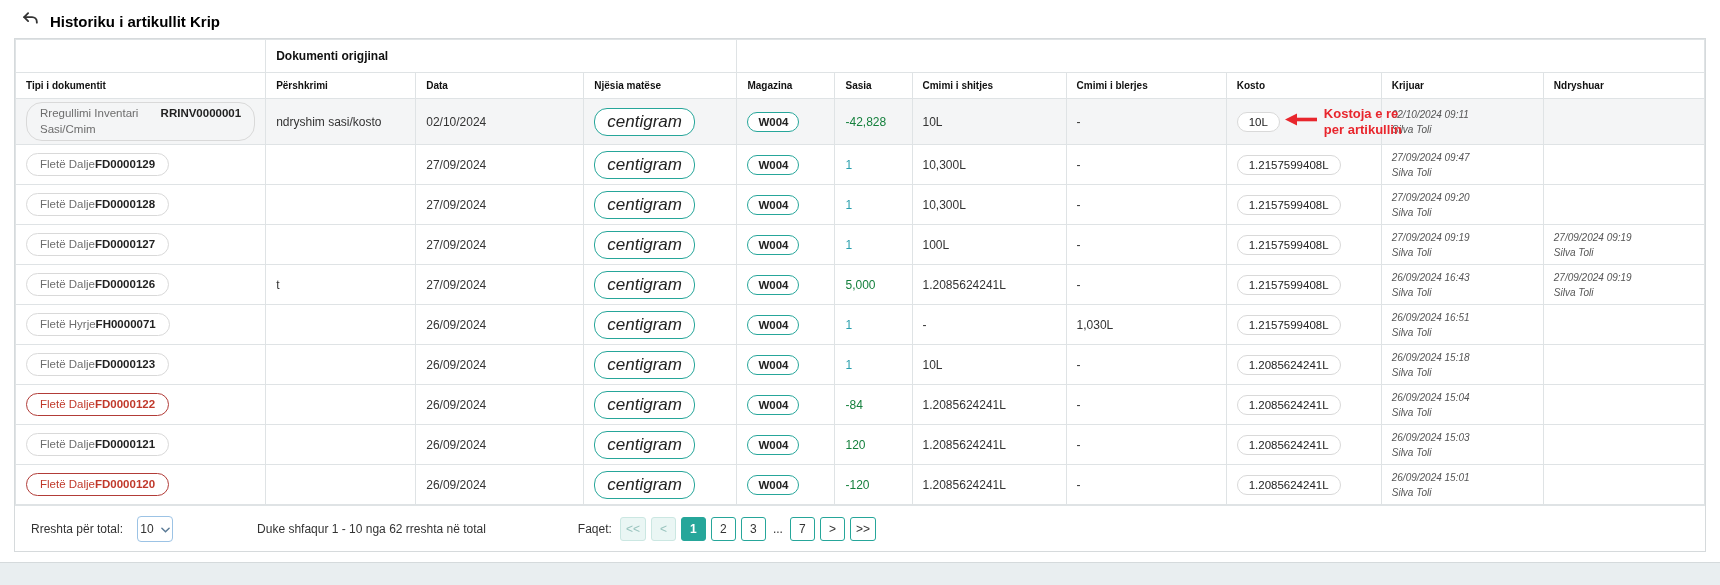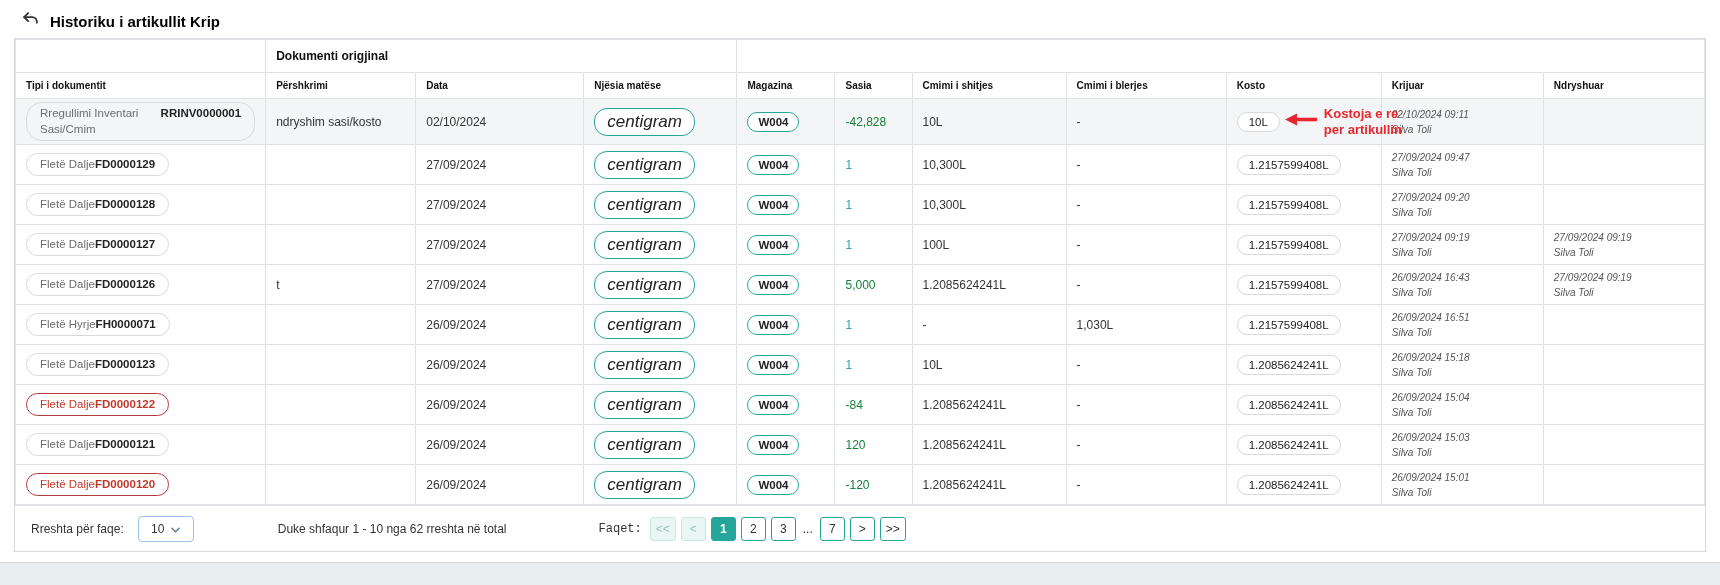--- a/index.html
+++ b/index.html
@@ -93,26 +93,26 @@
 
   
   .table-footer {
     display: flex; align-items: center;
     height: 46px; padding: 0 16px;
     font-size: 12px; color: #333;
     border-top: 1px solid #dfe3e5;
   }
   .rpp-label { margin-right: 14px; }
   .rpp-select {
-    width: 56px; height: 26px; border: 1px solid #9cc3e5; border-radius: 4px;
+    width: 36px; height: 26px; border: 1px solid #9cc3e5; border-radius: 4px;
     display: inline-flex; align-items: center; justify-content: center; gap: 7px;
     color: #333; background: #fff; cursor: pointer; font-size: 12px;
   }
   .showing-text { margin-left: 84px; }
-  .pages-label { margin-left: 92px; margin-right: 8px; font-family: Liberation Mono, monospace; }
+  .pages-label { margin-left: 92px; margin-right: 8px; }
   .pagination { display: inline-flex; align-items: center; }
   .page-btn {
     min-width: 25px; height: 24px; padding: 0 5px;
     display: inline-flex; align-items: center; justify-content: center;
     border: 1px solid #26a69a; border-radius: 3px; background: #fff;
     color: #333; font-size: 12px; margin-right: 5px; cursor: pointer;
     font-family: "Liberation Sans", sans-serif;
   }
   .page-btn.active { background: #26a69a; border-color: #26a69a; color: #fff; font-weight: bold; }
   .page-btn.disabled { background: #eaf6f4; border-color: #cbe7e2; color: #97c3bd; cursor: default; }
@@ -509,21 +509,21 @@
       <div class="created">
         <div></div>
         <div></div>
       </div>
     </td>
   </tr>
         </tbody>
     </table>
 
     <div class="table-footer">
-      <span class="rpp-label">Rreshta për faqe:</span>
+      <span class="rpp-label">Rreshta për total:</span>
       <div class="rpp-select">
         <span>10</span>
         <span>
           <svg width="9" height="6" viewBox="0 0 10 6" fill="none" stroke="#5a7a96" stroke-width="1.6" stroke-linecap="round">
               <path d="M1 1 L5 5 L9 1"></path>
             </svg>
         </span>
       </div>
       <span class="showing-text">Duke shfaqur 1 - 10 nga 62 rreshta në total</span>
       <span class="pages-label">Faqet:</span>

